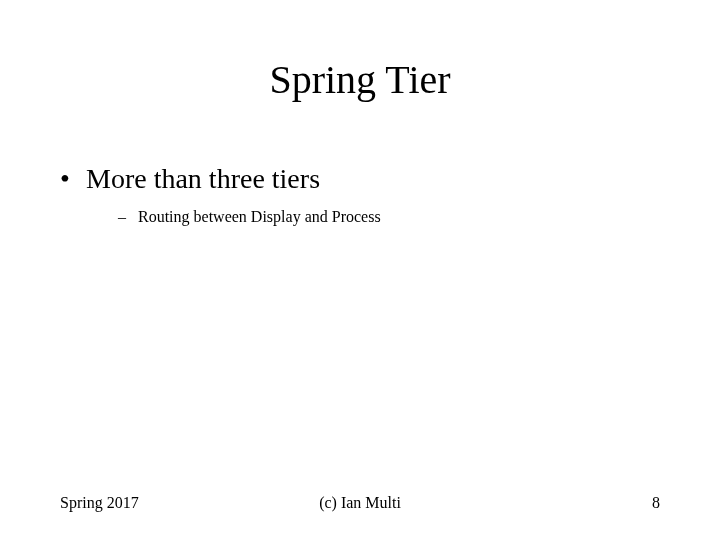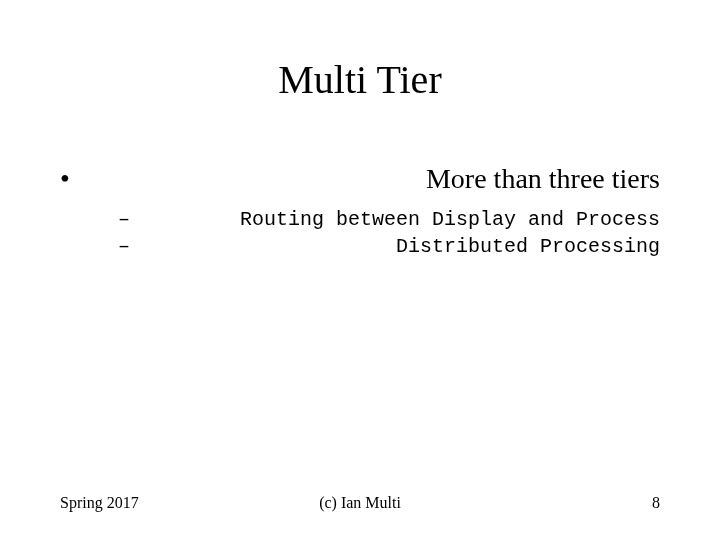--- a/index.html
+++ b/index.html
@@ -37,39 +37,37 @@
     list-style: none;
     margin: 0;
     padding: 0;
   }
   ul.level1 > li {
     font-size: 28px;
     line-height: 1.35;
     position: relative;
     padding-left: 26px;
     margin-bottom: 22px;
-    text-align: right;
   }
   ul.level1 > li::before {
     content: "•";
     position: absolute;
     left: 0;
     top: 0;
   }
   ul.level2 {
     list-style: none;
     margin: 8px 0 0 0;
     padding: 0 0 0 32px;
   }
   ul.level2 > li {
-    font-size: 20px;
+    font-size: 16px;
     line-height: 1.35;
     position: relative;
     padding-left: 20px;
-    font-family: Liberation Mono, monospace;
   }
   ul.level2 > li::before {
     content: "–";
     position: absolute;
     left: 0;
     top: 0;
   }
   .footer {
     position: absolute;
     bottom: 28px;
@@ -89,32 +87,29 @@
   .footer .left, .footer .right {
     position: relative;
     z-index: 1;
   }
 </style>
 </head>
 <body>
 
 <div class="slide">
 
-  <div class="title">Multi Tier</div>
+  <div class="title">Spring Tier</div>
 
   <div class="body">
     <ul class="level1">
       <li>
         <span>More than three tiers</span>
         <ul class="level2">
           <li>
             <span>Routing between Display and Process</span>
-          </li>
-          <li>
-            <span>Distributed Processing</span>
           </li>
         </ul>
       </li>
     </ul>
   </div>
 
   <div class="footer">
     <span class="left">Spring 2017</span>
     <span class="center">(c) Ian Multi</span>
     <span class="right">8</span>

